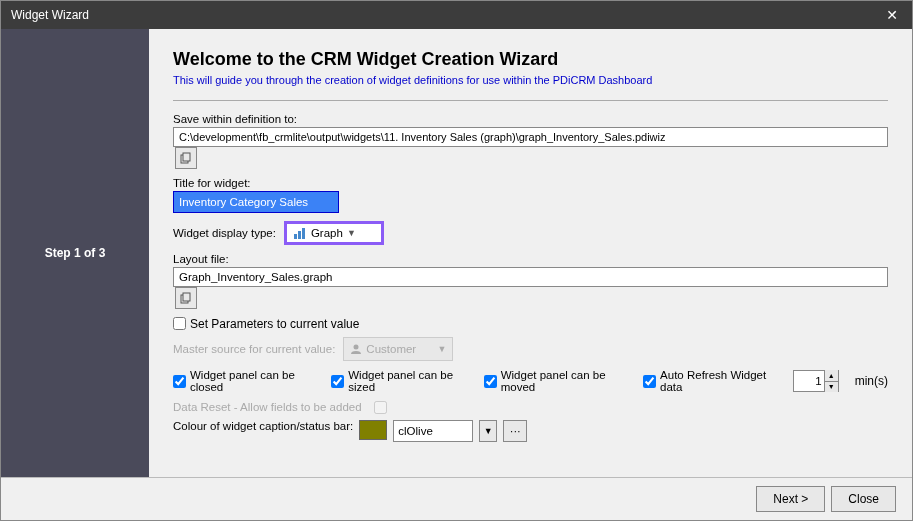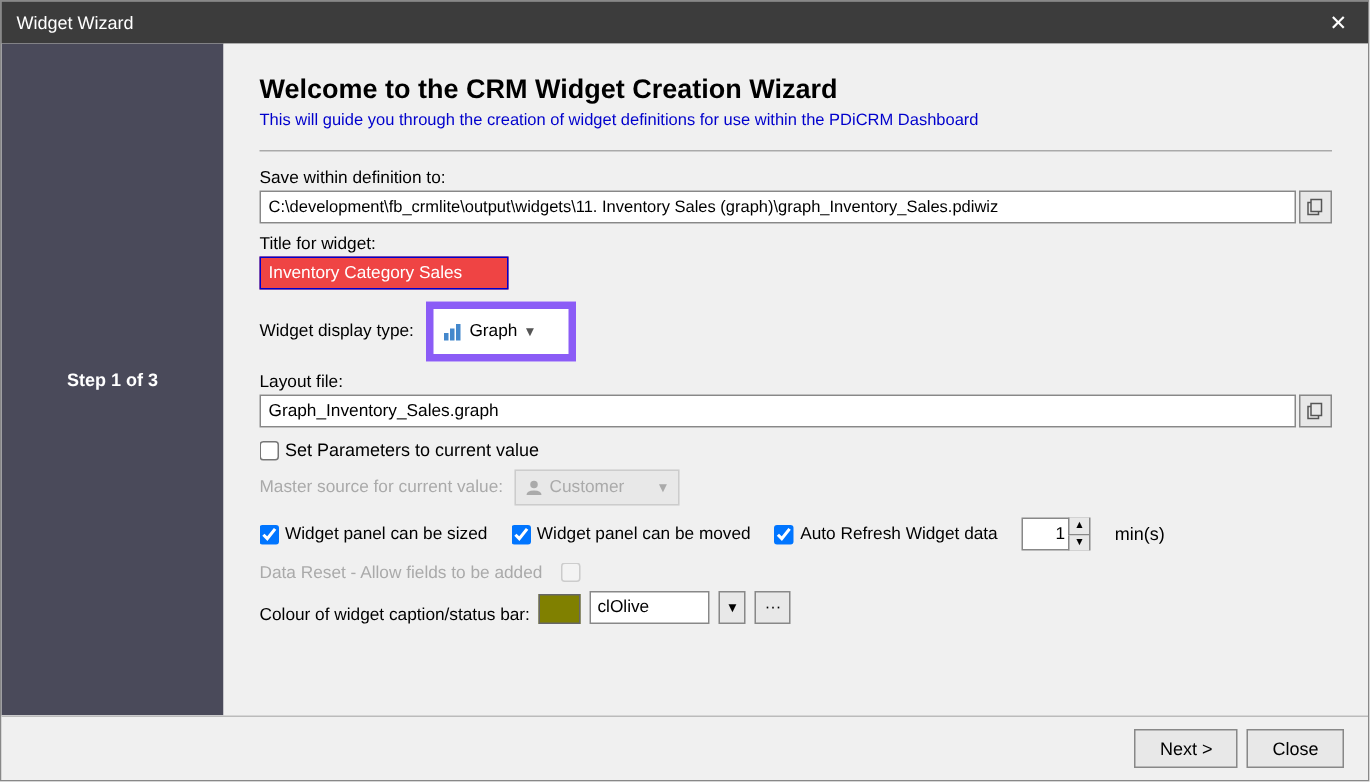--- a/index.html
+++ b/index.html
@@ -92,33 +92,33 @@
       margin-bottom: 2px;
       display: block;
     }
     .form-label-inline {
       font-size: 11.5px;
       color: #000;
       display: inline;
     }
     .input-with-btn {
       display: flex;
-      align-items: center;
+      flex-direction: column;
     }
     .text-input {
       border: 1px solid #888;
       background: #fff;
       padding: 3px 5px;
       font-size: 11.5px;
       height: 22px;
       flex: 1;
     }
     .text-input-highlight {
       border: 1px solid #0000cc;
-      background: #ef4444;
+      background: #3b82f6;
       color: #fff;
       padding: 3px 5px;
       font-size: 11.5px;
       height: 22px;
       flex: 1;
     }
     .copy-btn {
       width: 22px;
       height: 22px;
       border: 1px solid #888;
@@ -130,37 +130,37 @@
       margin-left: 2px;
       font-size: 10px;
     }
     .display-type-row {
       display: flex;
       align-items: center;
       gap: 8px;
       margin-bottom: 8px;
     }
     .display-type-dropdown {
-      border: 5px solid #8b5cf6;
+      border: 3px solid #8b5cf6;
       background: #fff;
       padding: 2px 6px;
       font-size: 11.5px;
-      height: 40px;
+      height: 24px;
       display: inline-flex;
       align-items: center;
       gap: 4px;
       min-width: 100px;
     }
     .dropdown-arrow {
       font-size: 9px;
       color: #555;
     }
     .checkbox-row {
       display: flex;
-      align-items: center;
+      align-items: flex-start;
       gap: 4px;
       margin-bottom: 6px;
     }
     .checkbox-row input[type="checkbox"] {
       cursor: pointer;
     }
     .checkbox-group-row {
       display: flex;
       align-items: center;
       gap: 16px;
@@ -223,21 +223,21 @@
       display: flex;
       align-items: center;
       justify-content: center;
       padding: 0;
     }
     .spinner-btn:first-child {
       border-bottom: 1px solid #888;
     }
     .colour-row {
       display: flex;
-      align-items: flex-end;
+      align-items: flex-start;
       gap: 6px;
       margin-bottom: 12px;
     }
     .colour-swatch {
       width: 28px;
       height: 20px;
       background: #808000;
       border: 1px solid #666;
     }
     .colour-dropdown {
@@ -386,20 +386,24 @@
             <circle cx="6" cy="4" r="2.5" fill="#aaa"></circle>
             <path d="M1 11 Q1 8 6 8 Q11 8 11 11" fill="#aaa"></path>
           </svg>
           <span style="color:#aaa;">Customer</span>
           <span style="color:#aaa; font-size:9px; margin-left:auto;">▼</span>
         </div>
       </div>
 
       <div class="checkbox-group-row">
         <div class="checkbox-item">
+          <input type="checkbox" id="cb-closed" checked="" style="">
+          <label for="cb-closed">Widget panel can be closed</label>
+        </div>
+        <div class="checkbox-item">
           <input type="checkbox" id="cb-sized" checked="" style="">
           <label for="cb-sized">Widget panel can be sized</label>
         </div>
         <div class="checkbox-item">
           <input type="checkbox" id="cb-moved" checked="" style="">
           <label for="cb-moved">Widget panel can be moved</label>
         </div>
         <div class="checkbox-item">
           <input type="checkbox" id="cb-refresh" checked="" style="">
           <label for="cb-refresh">Auto Refresh Widget data</label>

